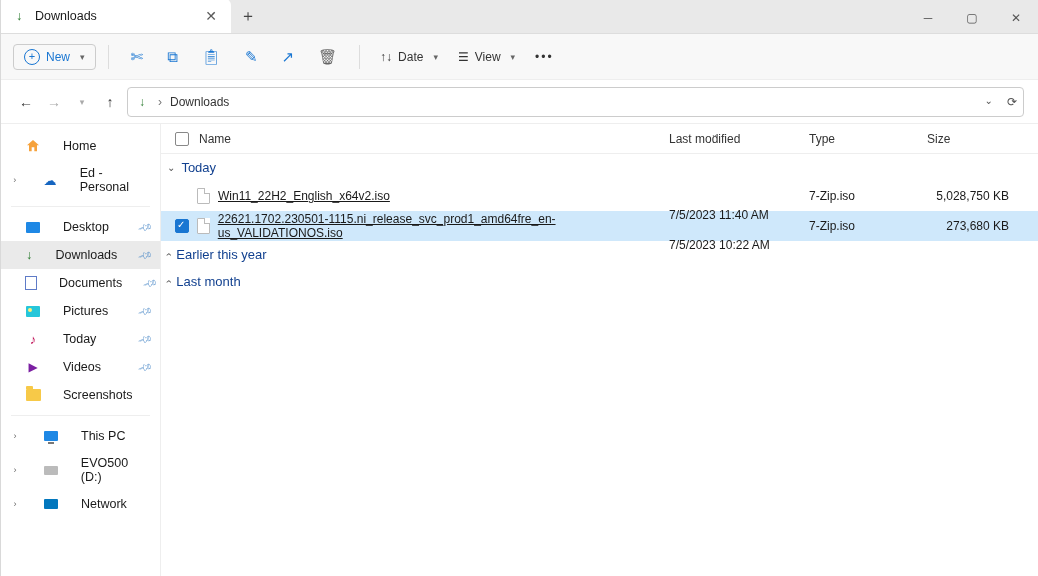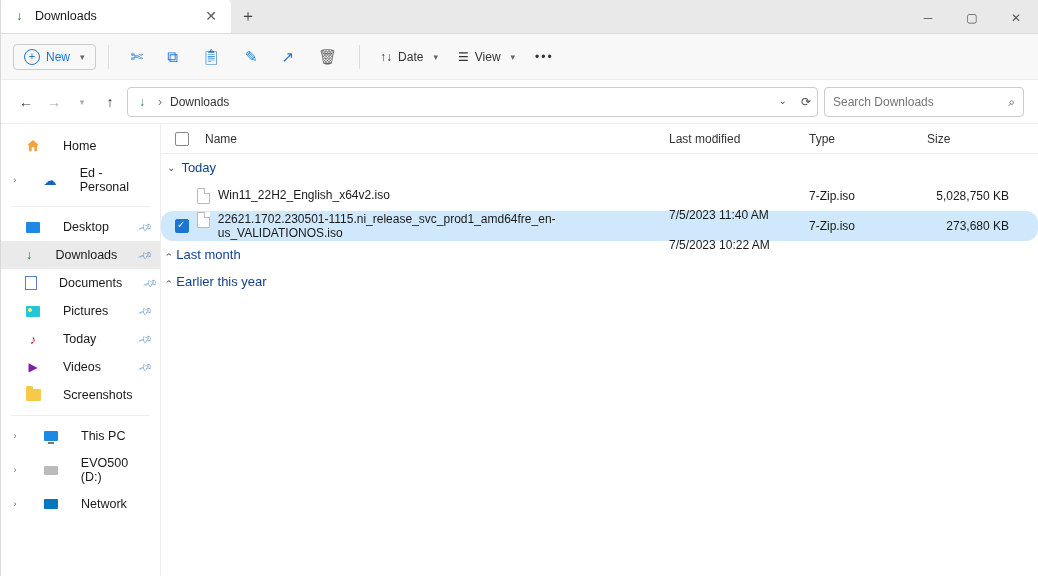--- a/index.html
+++ b/index.html
@@ -110,39 +110,39 @@
   .ic-folder::before{content:"";position:absolute;top:-3px;left:0;width:7px;height:3px;background:#f7c948;border-radius:1px 1px 0 0;}
   .ic-dl{ color:#2e7d32; font-weight:bold;}
   .ic-home svg{width:16px;height:16px;}
   
   .content { flex:1; overflow:auto;}
   .col-head {
     display:flex; align-items:center; height:30px;
     border-bottom:1px solid #eee; color:#333; font-size:12px;
     padding-left:14px;
   }
-  .col-name{ flex: 0 0 494px; display:flex; align-items:center; gap:16px;}
+  .col-name{ flex: 0 0 494px; display:flex; align-items:center; gap:10px;}
   .col-date{ flex: 0 0 140px; position:relative;}
   .col-date .sort-ind{position:absolute;left:42px;top:-2px;font-size:8px;color:#666;}
   .col-type{ flex: 0 0 118px;}
   .col-size{ flex: 0 0 100px; text-align:left;}
   .chk{ width:14px;height:14px;border:1.3px solid #888;border-radius:2px;display:inline-block;}
   .chk.checked{ background:#1976d2;border-color:#1976d2;position:relative;}
   .chk.checked::after{content:"✓";color:#fff;font-size:10px;position:absolute;left:1px;top:-1px;}
   .group-head{
     display:flex;align-items:center;gap:6px;padding:6px 0 6px 6px;
     color:#11408f;font-size:13px;cursor:pointer;
   }
   .group-head .gchev{font-size:10px;color:#555;}
   .group-head.collapsed .gchev{transform:rotate(-90deg);display:inline-block;}
   .row{
     display:flex;align-items:center;height:30px;padding-left:14px;cursor:pointer;
   }
-  .row.selected{ background:#cfe8fb;border-radius:12px;}
-  .row .r-name{ flex:0 0 494px; display:flex; gap:8px;}
+  .row.selected{ background:#cfe8fb;}
+  .row .r-name{ flex:0 0 494px; display:flex; align-items:center; gap:8px;text-decoration:underline;}
   .row .r-name .chk-slot{width:14px;display:flex;align-items:center;}
   .row .r-date{ flex:0 0 140px;margin-top:38px;}
   .row .r-type{ flex:0 0 118px;}
   .row .r-size{ flex:0 0 100px; text-align:right; padding-right:18px;}
   .file-ic{width:13px;height:16px;border:1px solid #bbb;border-radius:1px;background:#fff;position:relative;}
   .file-ic::before{content:"";position:absolute;right:-1px;top:-1px;width:5px;height:5px;background:#fff;border-left:1px solid #bbb;border-bottom:1px solid #bbb;}
   .blue-sq{width:14px;height:11px;background:#1e88e5;border-radius:1px;}
   .gal{width:14px;height:11px;background:#26c6da;border-radius:1px;position:relative;}
   .gal::after{content:"";position:absolute;left:2px;top:2px;width:4px;height:4px;background:#fff176;border-radius:50%;}
   .music{color:#c2185b;font-size:13px;}
@@ -222,24 +222,20 @@
     <span class="nav-arrow">↑</span>
     <div class="address">
       <span class="ic ic-dl">↓</span>
       <span style="color:#777;">›</span>
       <span class="loc">Downloads</span>
       <span class="ab-right">
         <span style="font-size:10px;">⌄</span>
         <span>⟳</span>
       </span>
     </div>
-    <div class="search">
-      <input placeholder="Search Downloads" style="">
-      <span style="color:#555;">⌕</span>
-    </div>
   </div>
 
   <div class="body">
     <div class="sidebar">
       <div class="side-item">
         <span class="ic ic-home">
           <svg viewBox="0 0 24 24">
               <path fill="#f6a23c" d="M12 3l9 8h-3v9h-4v-6H10v6H6v-9H3z"></path>
             </svg>
         </span>
@@ -358,21 +354,21 @@
           <span class="file-ic"></span>
           <span>22621.1702.230501-1115.ni_release_svc_prod1_amd64fre_en-us_VALIDATIONOS.iso</span>
         </div>
         <div class="r-date">7/5/2023 10:22 AM</div>
         <div class="r-type">7-Zip.iso</div>
         <div class="r-size">273,680 KB</div>
       </div>
 
       <div class="group-head collapsed">
         <span class="gchev">›</span>
-        <span>Last month</span>
+        <span>Earlier this year</span>
       </div>
       <div class="group-head collapsed">
         <span class="gchev">›</span>
-        <span>Earlier this year</span>
+        <span>Last month</span>
       </div>
     </div>
   </div>
 </div>
 
 </body></html>

